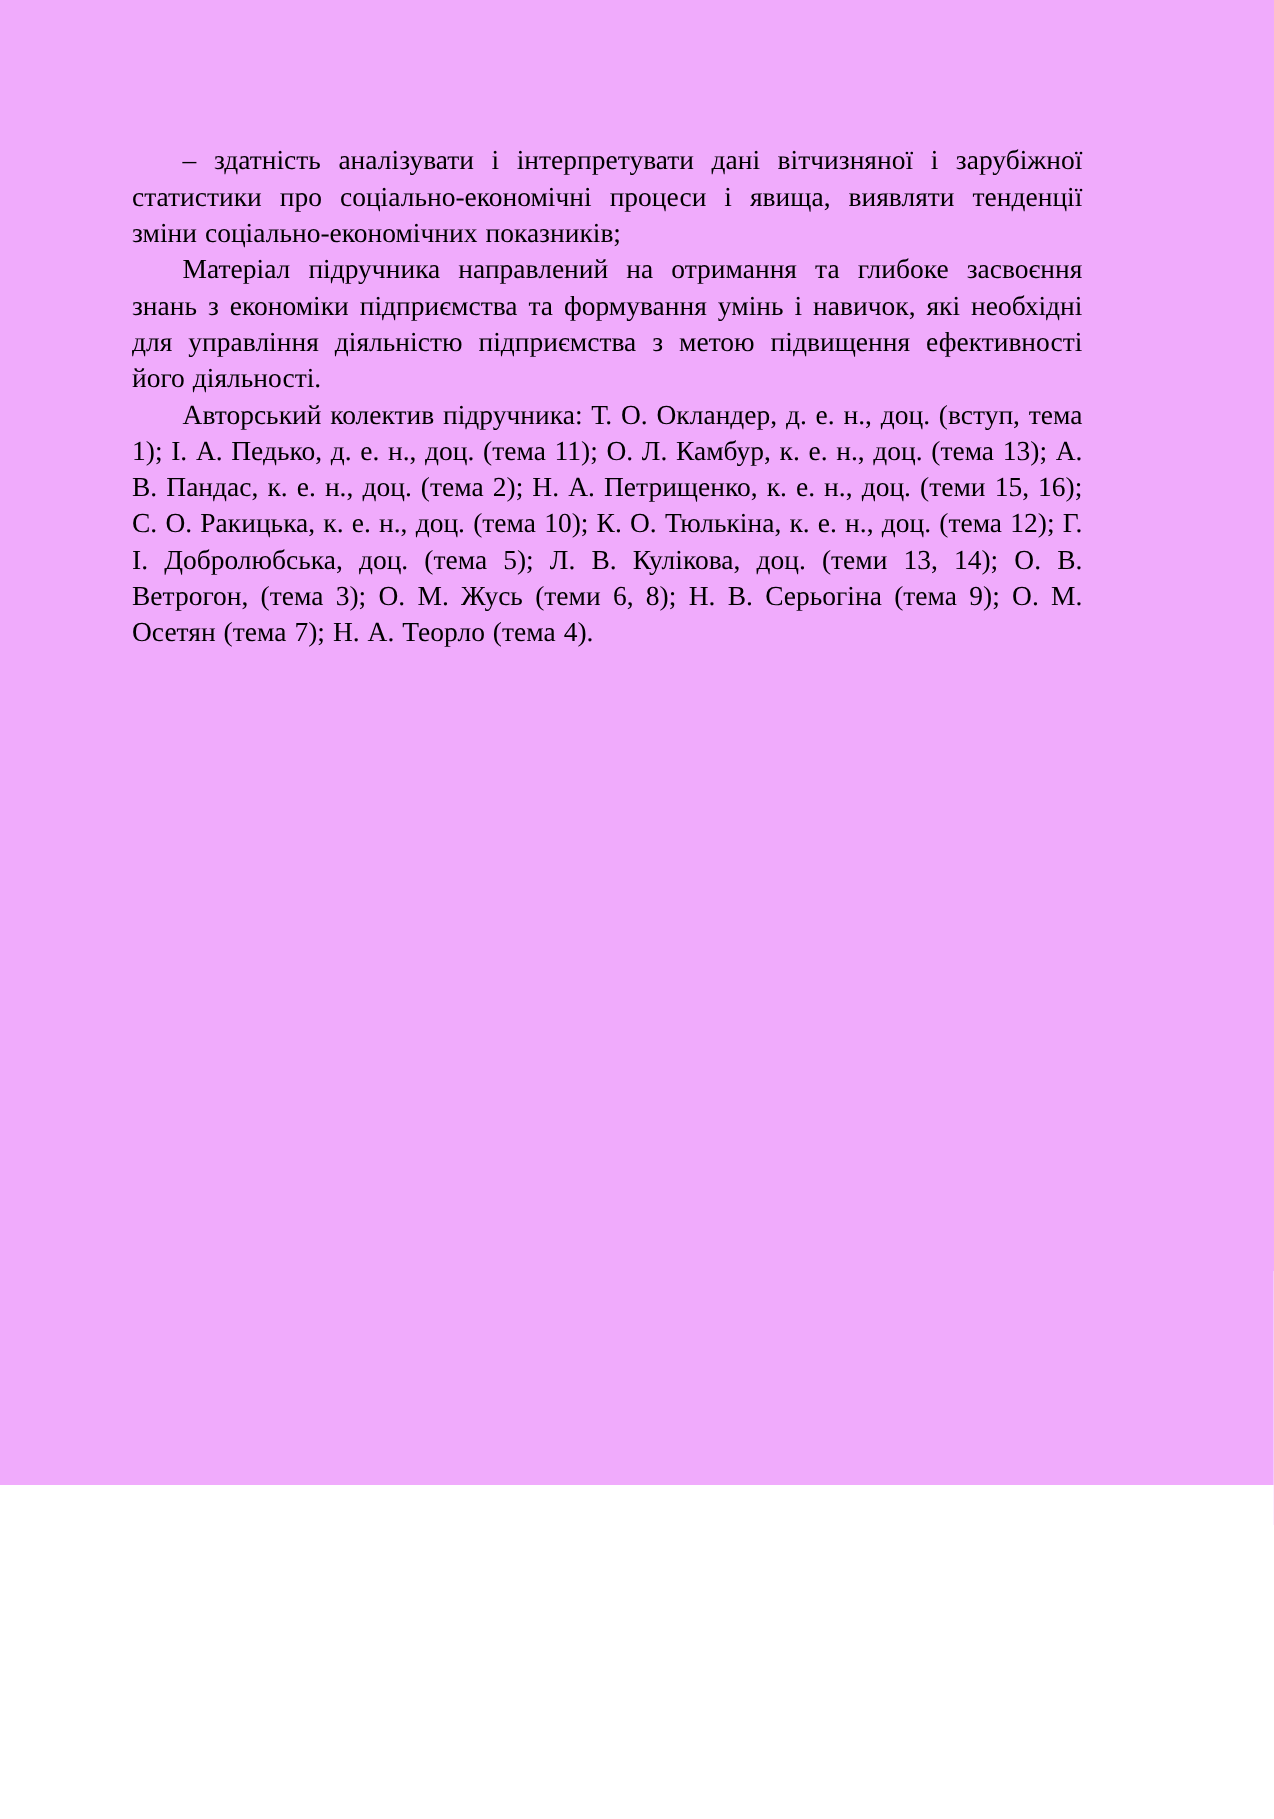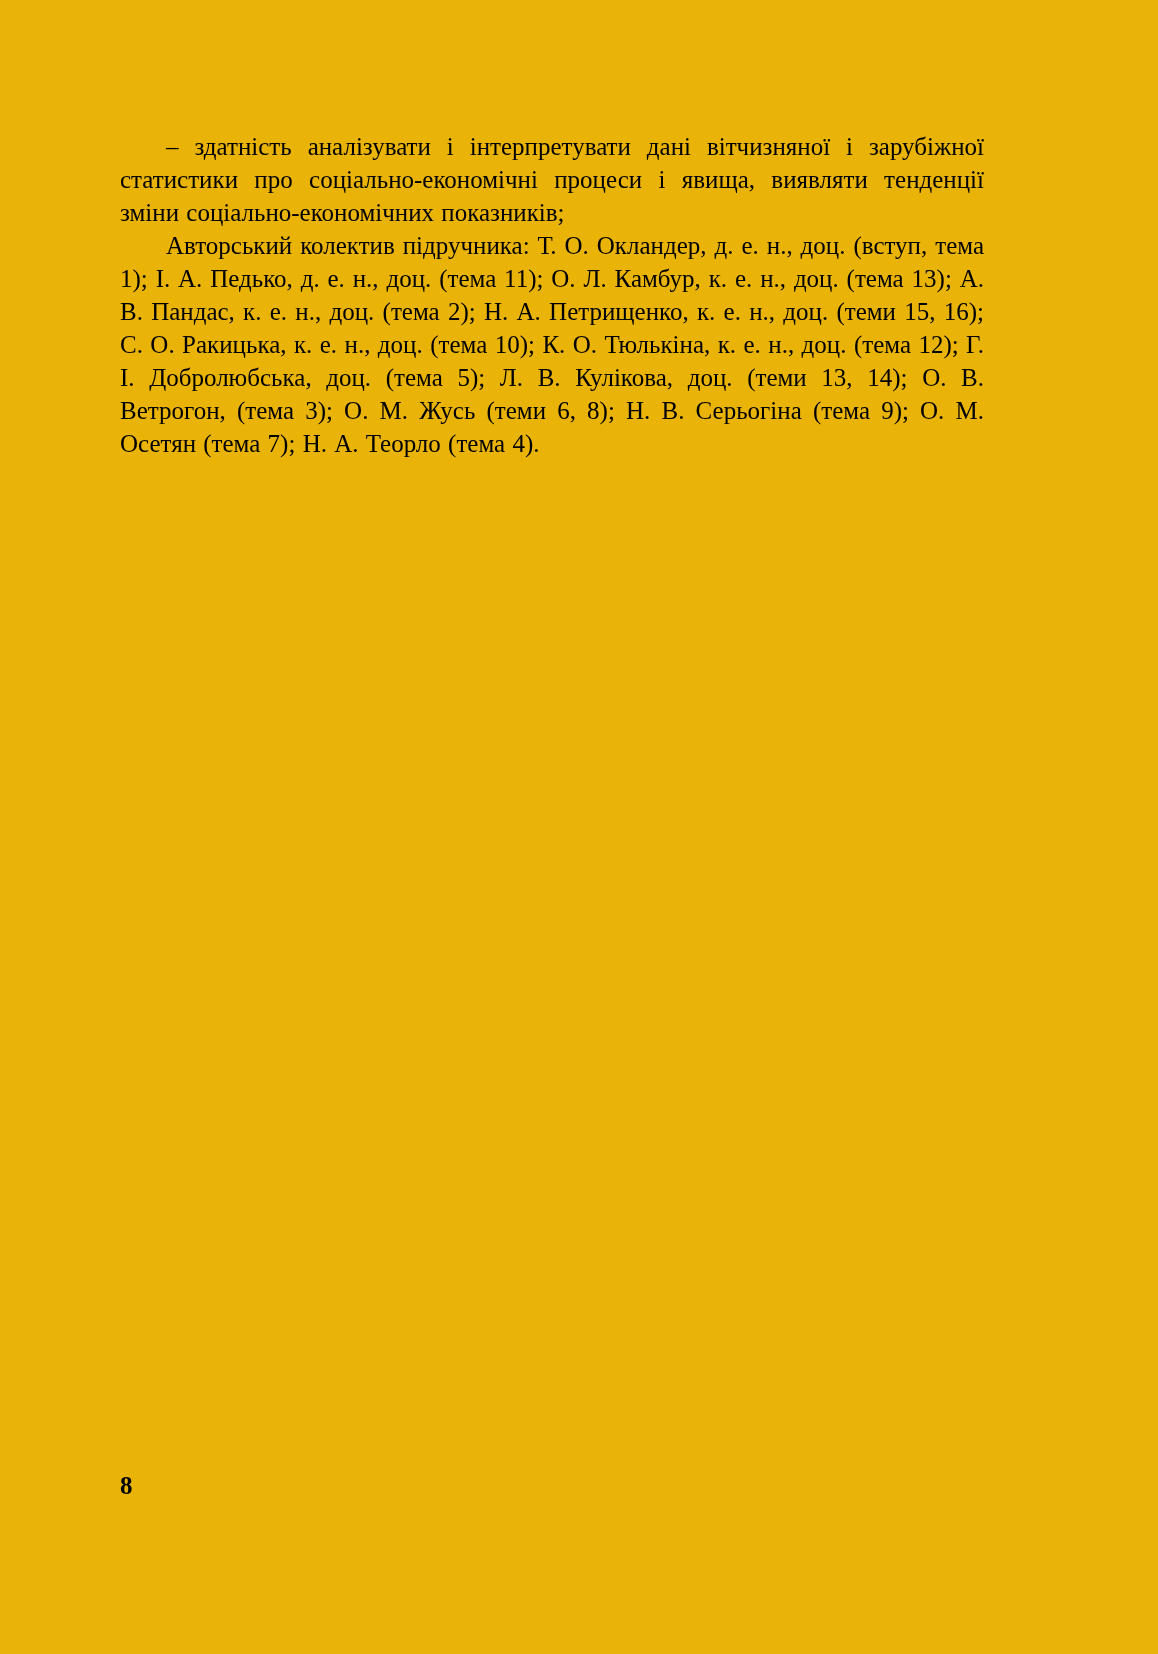--- a/index.html
+++ b/index.html
@@ -3,22 +3,22 @@
 <meta charset="utf-8">
 <style>
   html, body {
     margin: 0;
     padding: 0;
     background: #ffffff;
   }
   .page {
     position: relative;
     width: 1158px;
-    height: 1654px;
-    background: #eab308;
+    height: 1350px;
+    background: #f0abfc;
     font-family: "Liberation Serif", "DejaVu Serif", serif;
     color: #000000;
     overflow: hidden;
   }
   .text-block {
     position: absolute;
     top: 130px;
     left: 120px;
     width: 864px;
     font-size: 25px;
@@ -39,16 +39,17 @@
     font-weight: bold;
     color: #000000;
   }
 </style>
 </head>
 <body>
 
 <div class="page">
   <div class="text-block">
     <p>– здатність аналізувати і інтерпретувати дані вітчизняної і зарубіжної статистики про соціально-економічні процеси і явища, виявляти тенденції зміни соціально-економічних показників;</p>
+    <p>Матеріал підручника направлений на отримання та глибоке засвоєння знань з економіки підприємства та формування умінь і навичок, які необхідні для управління діяльністю підприємства з метою підвищення ефективності його діяльності.</p>
     <p>Авторський колектив підручника: Т. О. Окландер, д. е. н., доц. (вступ, тема 1); І. А. Педько, д. е. н., доц. (тема 11); О. Л. Камбур, к. е. н., доц. (тема 13); А. В. Пандас, к. е. н., доц. (тема 2); Н. А. Петрищенко, к. е. н., доц. (теми 15, 16); С. О. Ракицька, к. е. н., доц. (тема 10); К. О. Тюлькіна, к. е. н., доц. (тема 12); Г. І. Добролюбська, доц. (тема 5); Л. В. Кулікова, доц. (теми 13, 14); О. В. Ветрогон, (тема 3); О. М. Жусь (теми 6, 8); Н. В. Серьогіна (тема 9); О. М. Осетян (тема 7); Н. А. Теорло (тема 4).</p>
   </div>
   <div class="page-number">8</div>
 </div>
 
 </body></html>

